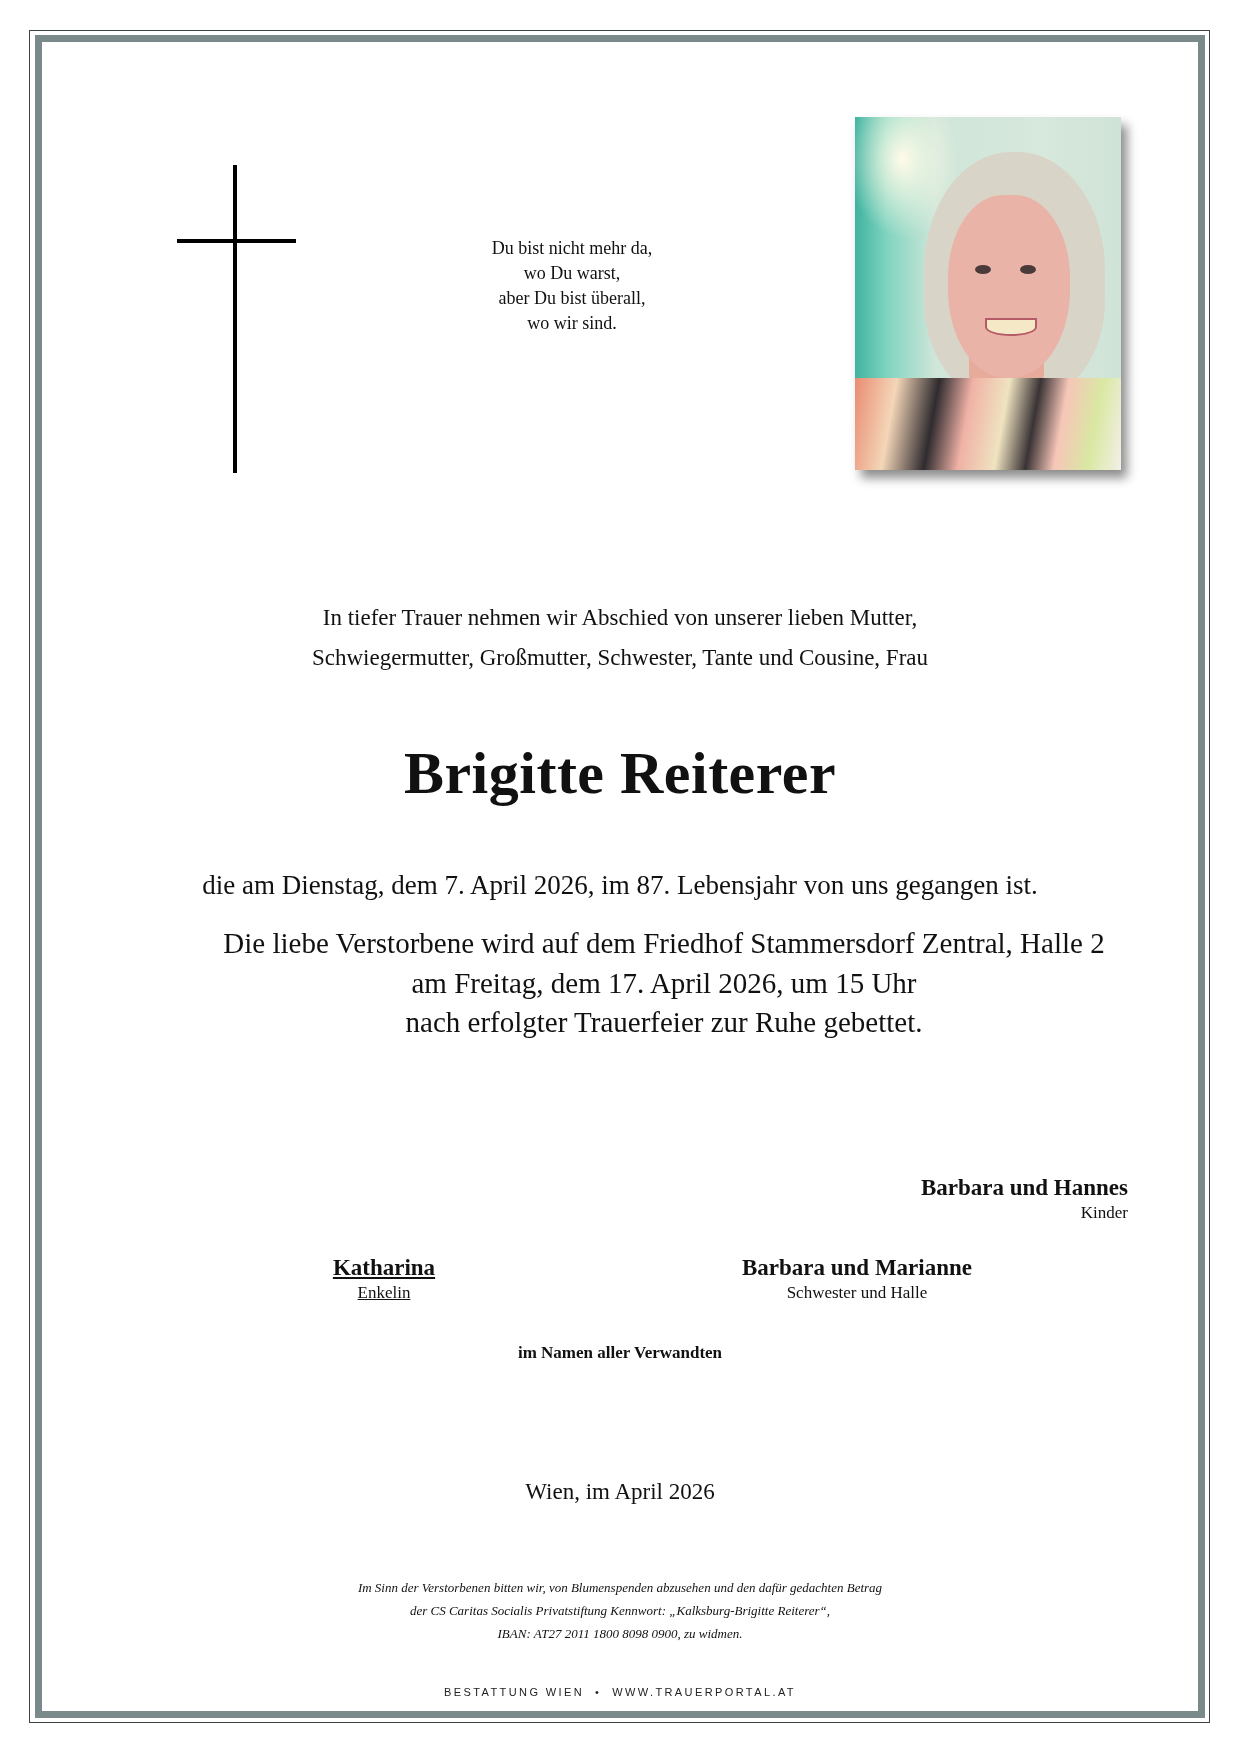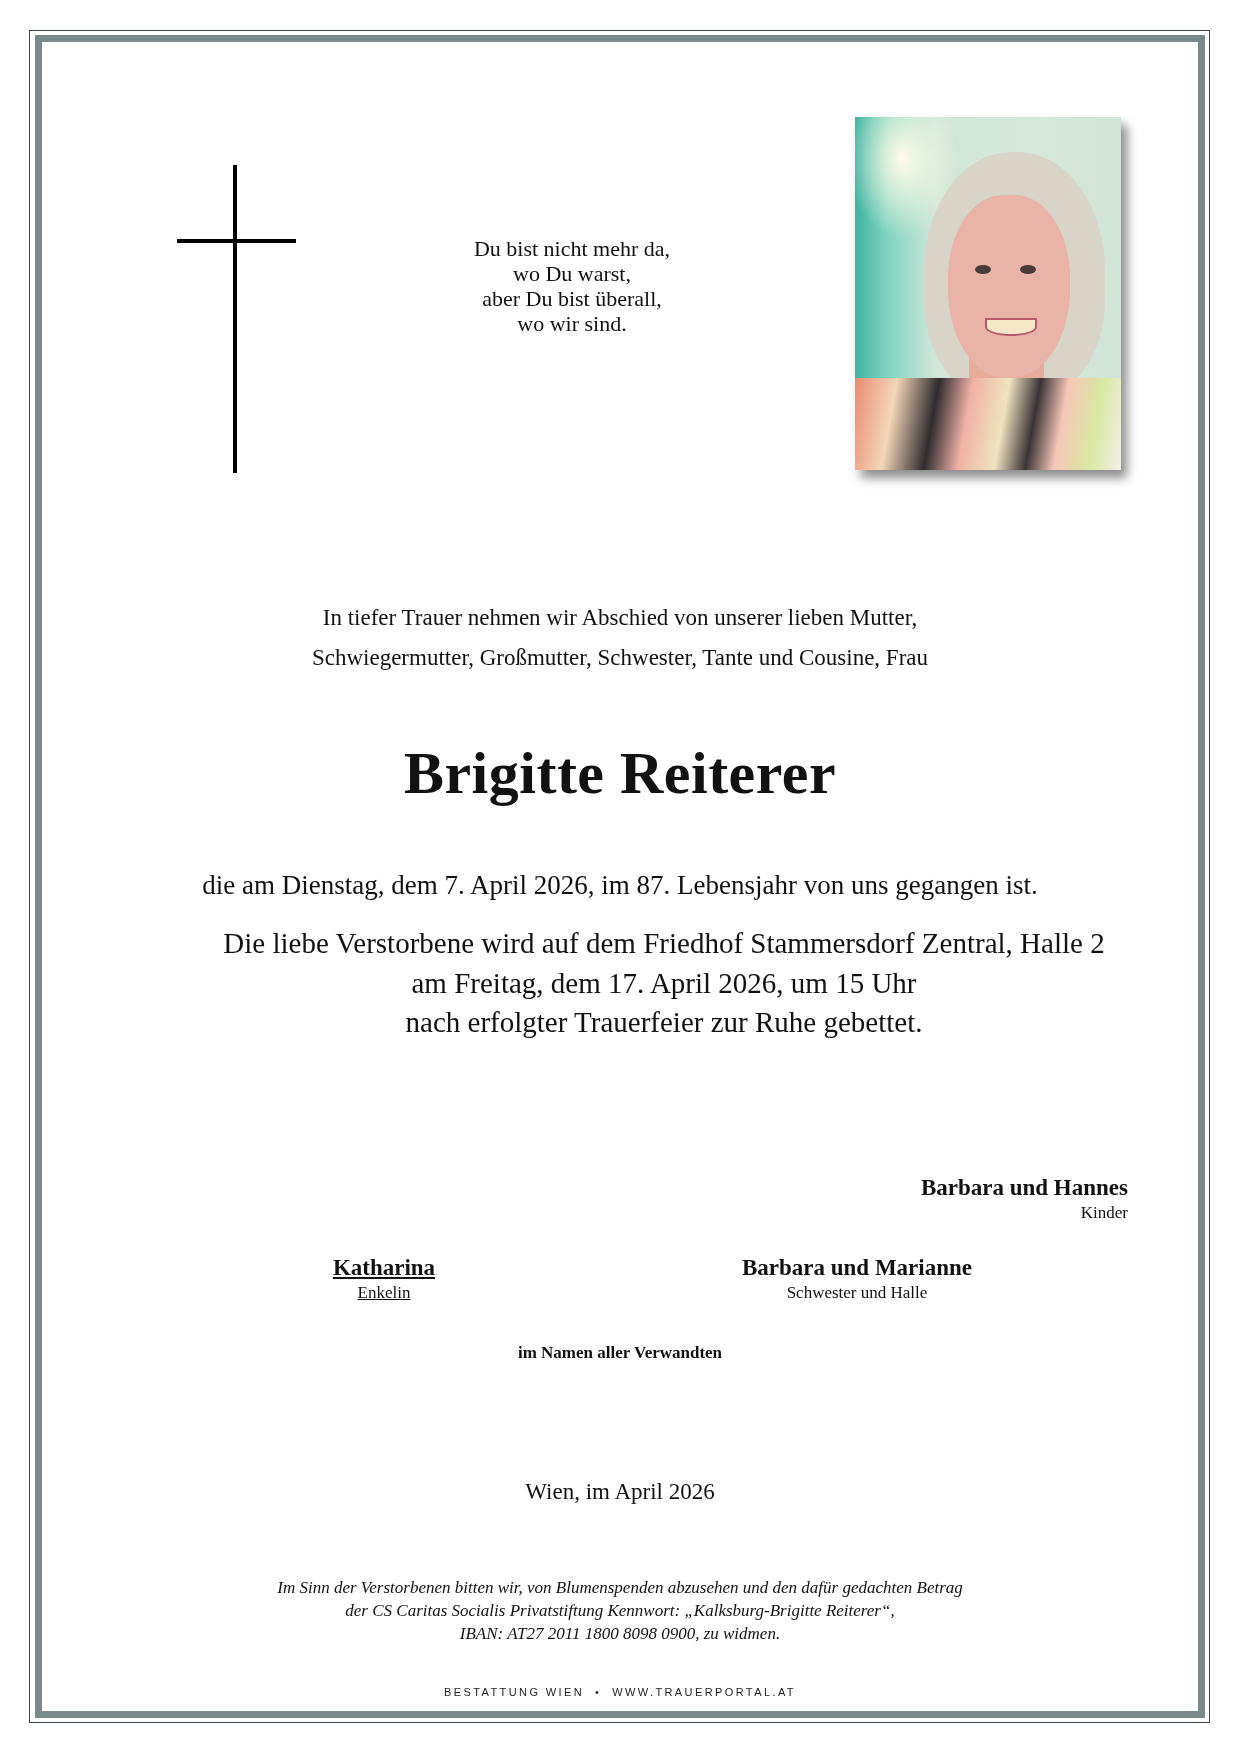--- a/index.html
+++ b/index.html
@@ -5,21 +5,21 @@
   html, body { margin:0; padding:0; background:#ffffff; }
   body { width:1240px; height:1754px; position:relative; overflow:hidden;
          font-family:"Liberation Serif", "DejaVu Serif", serif; color:#111; }
   .outer-line { position:absolute; left:29px; top:30px; width:1181px; height:1693px;
                 border:1.5px solid #3c4446; box-sizing:border-box; }
   .band { position:absolute; left:35px; top:35px; width:1170px; height:1683px;
           border:7px solid #7a8a8b; box-sizing:border-box; }
   .cross-v { position:absolute; left:233px; top:165px; width:4px; height:308px; background:#000; }
   .cross-h { position:absolute; left:177px; top:239px; width:119px; height:4px; background:#000; }
   .poem { position:absolute; left:422px; top:236px; width:300px; text-align:center;
-          font-size:22px; line-height:25px; }
+          font-size:18px; line-height:25px; }
   .photo-wrap { position:absolute; left:855px; top:117px; width:266px; height:353px;
                 box-shadow: 6px 8px 10px rgba(0,0,0,0.45); background:#fff; padding:0; }
   .photo { width:100%; height:100%; position:relative; overflow:hidden;
            background: radial-gradient(ellipse at 18% 12%, #fffbe8 0%, rgba(255,250,230,0) 18%),
                        linear-gradient(90deg, #3fb3a0 0%, #7fd4c0 12%, #cfe6d9 30%, #d7e8dc 70%, #cfe3d6 100%); }
   .photo .hair { position:absolute; left:26%; top:10%; width:68%; height:70%;
                  border-radius:48% 48% 40% 40%; background:#d9d4c8; }
   .photo .face { position:absolute; left:35%; top:22%; width:46%; height:52%;
                  border-radius:45% 45% 48% 48%; background:#e9b3a8; }
   .photo .eye { position:absolute; width:6%; height:2.5%; border-radius:50%; background:#4a3a3a; top:42%; }
@@ -35,21 +35,21 @@
   .name { top:726px; font-size:60px; font-weight:bold; line-height:80px; letter-spacing:0.5px;margin-top:7px; }
   .date-line { top:867px; font-size:27px; line-height:36px; }
   .burial { top:924px; font-size:29px; line-height:39.5px;padding-left:44px; }
   .mourner-name { font-size:23px; font-weight:bold; line-height:28px; }
   .mourner-rel { font-size:17px; line-height:22px; }
   .m-center { position:absolute; left:0; width:1128px; text-align:right; top:1174px; }
   .m-left { position:absolute; left:284px; width:200px; text-align:center; top:1254px;text-decoration:underline; }
   .m-right { position:absolute; left:712px; width:290px; text-align:center; top:1254px; }
   .behalf { top:1343px; font-size:17px; font-weight:bold; }
   .place-date { top:1477px; font-size:23px; line-height:30px; }
-  .donation { top:1576px; font-size:17px; font-style:italic; line-height:23px; }
+  .donation { top:1576px; font-size:13px; font-style:italic; line-height:23px; }
   .footer { top:1686px; font-family:"Liberation Sans", "DejaVu Sans", sans-serif;
             font-size:11px; letter-spacing:2.4px; color:#222; }
 </style>
 </head>
 <body>
 
 <div class="outer-line"></div>
 <div class="band"></div>
 
 <div>

